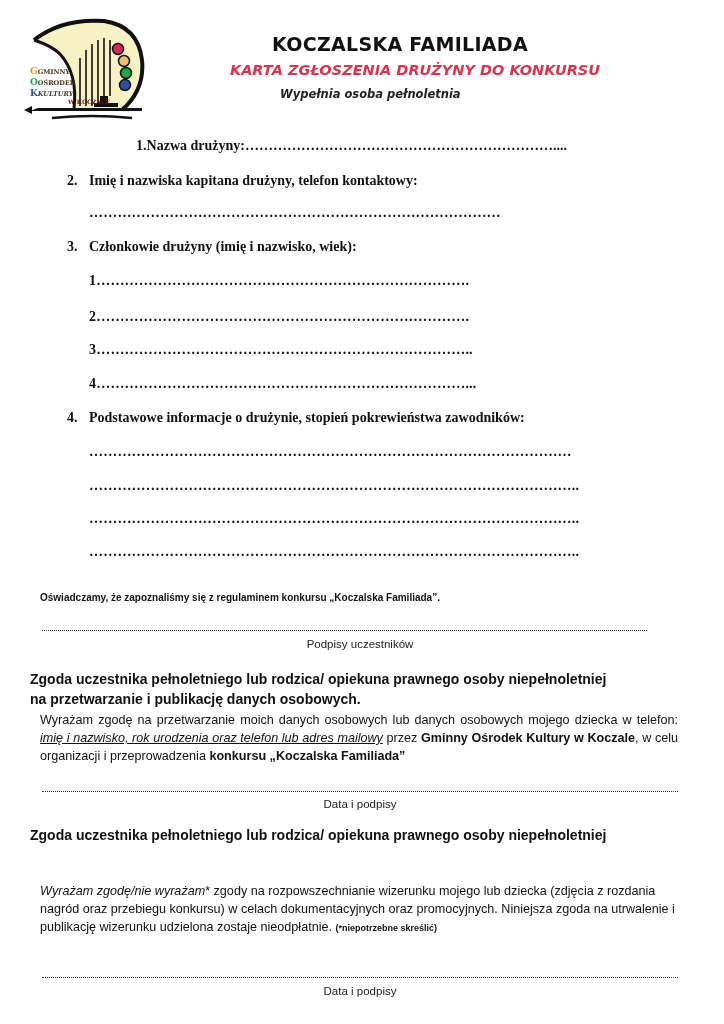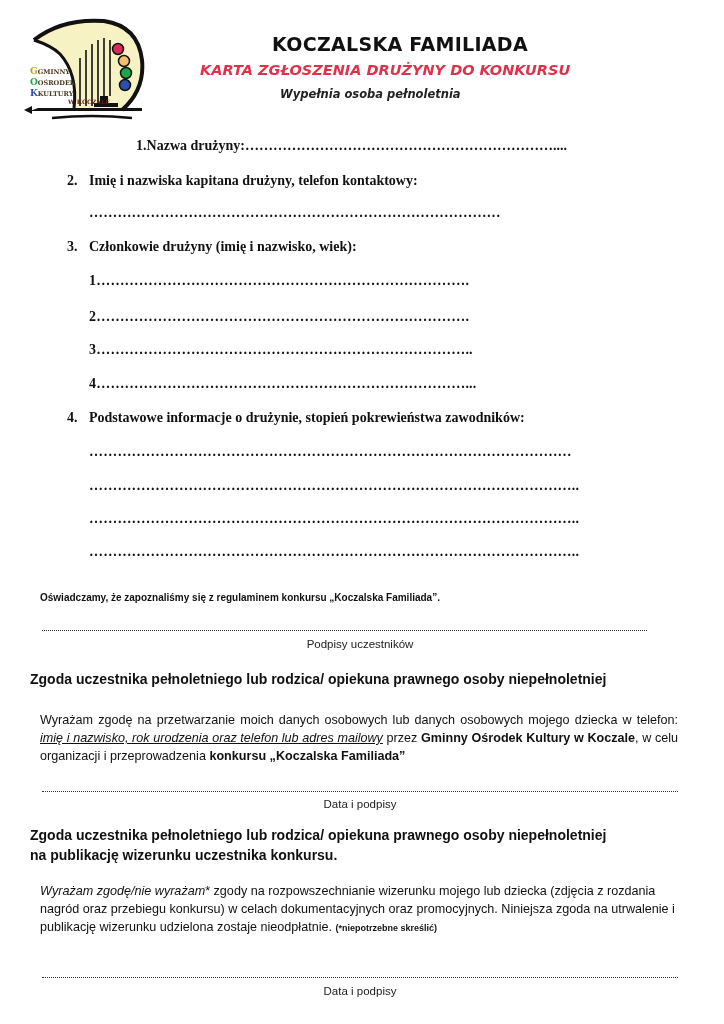--- a/index.html
+++ b/index.html
@@ -6,21 +6,21 @@
   body { width:724px; height:1024px; position:relative; overflow:hidden; color:#111; }
   .abs { position:absolute; }
   .sans { font-family:"DejaVu Sans", "Liberation Sans", sans-serif; }
   .lsans { font-family:"Liberation Sans", sans-serif; }
   .serif { font-family:"Liberation Serif", "DejaVu Serif", serif; }
 
   
   #logo { left:22px; top:18px; width:130px; height:108px; }
 
   #title { left:250px; top:33px; width:300px; text-align:center; font-size:19px; font-weight:bold; letter-spacing:0.3px; }
-  #subtitle { left:200px; top:62px; width:430px; text-align:left; font-size:14.5px; font-weight:bold; font-style:italic; color:#e0304a; }
+  #subtitle { left:200px; top:62px; width:430px; text-align:center; font-size:14.5px; font-weight:bold; font-style:italic; color:#e0304a; }
   #note { left:280px; top:87px; width:260px; font-size:11.5px; font-weight:bold; font-style:italic; color:#222; }
 
   .q { font-size:14px; font-weight:bold; }
   .q .num { display:inline-block; width:22px; }
   .dots { font-family:"Liberation Serif", serif; font-size:14px; font-weight:bold; white-space:nowrap; overflow:hidden; letter-spacing:0.2px; }
 
   .dotline { height:0; border-top:1px dotted #333; }
 
   #decl { left:40px; top:592px; width:645px; text-align:left; font-size:10px; font-weight:bold; }
   .caption { font-size:11.5px; text-align:center; color:#222; }
@@ -59,21 +59,21 @@
     <rect x="78" y="78" width="8" height="8" fill="#111"></rect>
     <rect x="72" y="85" width="24" height="4" fill="#111"></rect>
 
     <path d="M8 93 L16 90 L120 90 L120 93 L16 93 Z" fill="#111"></path>
     <path d="M2 92 L10 88 L10 96 Z" fill="#111"></path>
     <path d="M30 100 Q70 96 110 100" fill="none" stroke="#111" stroke-width="2.5"></path>
   </svg>
   <div class="abs" style="left:8px; top:48px; font-family:'DejaVu Serif', serif; font-size:6.5px; font-weight:bold; line-height:10px; color:#4a3a20;">
     <div><span style="color:#c8a020; font-size:9px;">G</span><span style="text-transform:uppercase;">Gminny</span></div>
     <div><span style="color:#1aa84a; font-size:9px;">O</span><span style="text-transform:uppercase;">Ośrodek</span></div>
-    <div><span style="color:#2a50a8; font-size:9px;">K</span><span style="text-transform:uppercase;">Kultury</span></div>
+    <div><span style="color:#2a50a8; font-size:9px;">K</span><span style="text-transform:uppercase;font-style:italic;">Kultury</span></div>
   </div>
   <div class="abs" style="left:46px; top:80px; font-family:'DejaVu Serif', serif; font-size:6px; font-weight:bold; color:#6a1a1a; text-transform:uppercase;">w Koczale</div>
 </div>
 
 <div id="title" class="abs sans">KOCZALSKA FAMILIADA</div>
 <div id="subtitle" class="abs sans">KARTA ZGŁOSZENIA DRUŻYNY DO KONKURSU</div>
 <div id="note" class="abs sans">Wypełnia osoba pełnoletnia</div>
 
 <div class="abs serif q" style="left:67px; top:138px; width:500px; white-space:nowrap;text-align:right;">
   <span class="num">1.</span><span>Nazwa drużyny:</span><span>…………………………………………………………....</span>
@@ -99,28 +99,28 @@
 <div class="abs dots" style="left:89px; top:478px; width:585px;">…………………………………………………………………………………………..</div>
 <div class="abs dots" style="left:89px; top:511px; width:585px;">…………………………………………………………………………………………..</div>
 <div class="abs dots" style="left:89px; top:544px; width:585px;">…………………………………………………………………………………………..</div>
 
 <div id="decl" class="abs lsans">Oświadczamy, że zapoznaliśmy  się z regulaminem konkursu „Koczalska Familiada”.</div>
 <div class="abs dotline" style="left:42px; top:630px; width:605px;"></div>
 <div class="abs caption lsans" style="left:42px; top:638px; width:636px;">Podpisy  uczestników</div>
 
 <div class="abs heading lsans" style="left:30px; top:669px; width:664px;">
   <div>Zgoda uczestnika pełnoletniego lub rodzica/ opiekuna prawnego osoby niepełnoletniej</div>
+  <div>na przetwarzanie i publikację danych osobowych.</div>
 </div>
 <div class="abs body lsans" style="left:40px; top:711px; width:638px; text-align:justify;">
   <span>Wyrażam zgodę na przetwarzanie moich danych osobowych lub danych osobowych mojego dziecka w telefon: </span><span class="ul">imię i nazwisko, rok urodzenia oraz telefon  lub adres mailowy</span><span> przez </span><b>Gminny Ośrodek Kultury w Koczale</b><span>, w celu organizacji i przeprowadzenia </span><b>konkursu „Koczalska Familiada”</b>
 </div>
 <div class="abs dotline" style="left:42px; top:791px; width:636px;"></div>
 <div class="abs caption lsans" style="left:42px; top:798px; width:636px;">Data i podpisy</div>
 
 <div class="abs heading lsans" style="left:30px; top:825px; width:664px;">
   <div>Zgoda uczestnika pełnoletniego lub rodzica/ opiekuna prawnego osoby niepełnoletniej</div>
-  <div>na publikację wizerunku uczestnika konkursu.</div>
 </div>
 <div class="abs body lsans" style="left:40px; top:882px; width:640px;">
   <i>Wyrażam zgodę/nie wyrażam</i><span>* zgody na rozpowszechnianie wizerunku mojego lub dziecka (zdjęcia z rozdania nagród oraz przebiegu konkursu) w celach dokumentacyjnych oraz promocyjnych. Niniejsza zgoda na utrwalenie i publikację wizerunku udzielona zostaje nieodpłatnie.  </span><span class="small-b">(*niepotrzebne skreślić)</span>
 </div>
 <div class="abs dotline" style="left:42px; top:977px; width:636px;"></div>
 <div class="abs caption lsans" style="left:42px; top:985px; width:636px;">Data i podpisy</div>
 
 </body></html>

